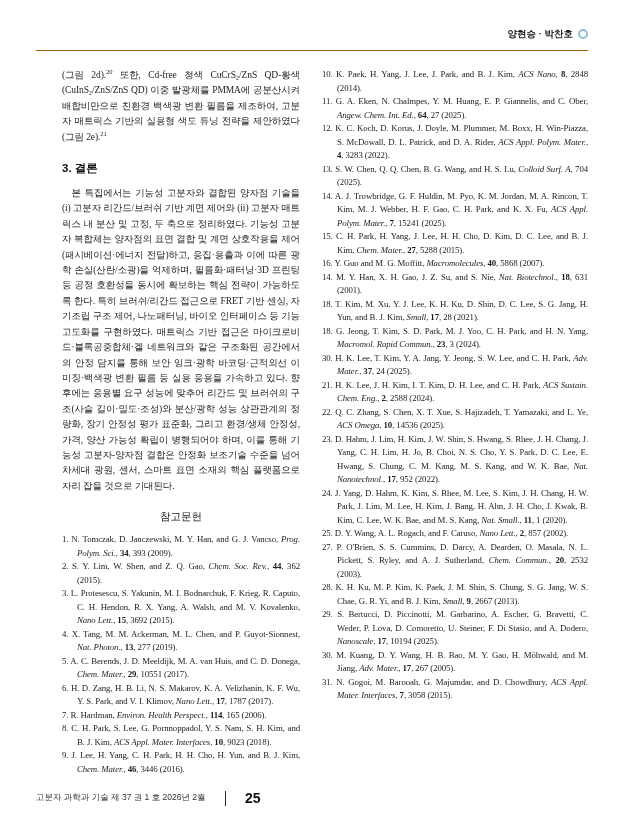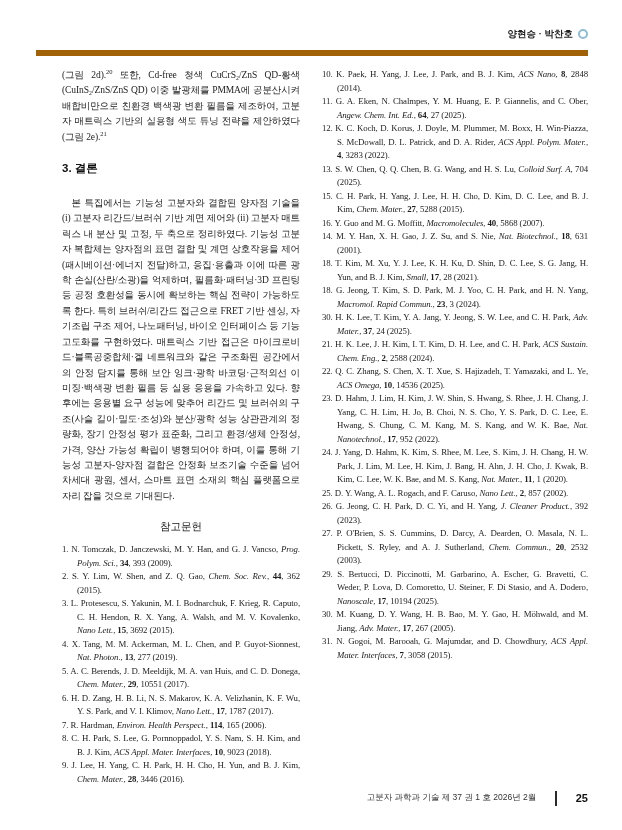--- a/index.html
+++ b/index.html
@@ -5,21 +5,21 @@
   html,body { margin:0; padding:0; background:#ffffff; }
   .page {
     position:relative; width:622px; height:830px; background:#fff;
     font-family:"Liberation Serif", serif; color:#1c1c1c; overflow:hidden;
     box-sizing:border-box;
   }
   
   .header {
     position:absolute; top:24px; left:36px; right:34px; height:20px;
     display:flex; justify-content:flex-end; align-items:center; gap:5px;
-    border-bottom:6px solid #a16207; padding-bottom:6px;
+    border-bottom:1px solid #a16207; padding-bottom:6px;
   }
   .authors {
     font-family:"Liberation Sans", sans-serif; font-weight:bold;
     font-size:9.5px; color:#222;
   }
   .ring-icon {
     width:8px; height:8px; border:2.5px solid #8fbcd4; border-radius:50%;
     display:inline-block; box-sizing:border-box; width:10px; height:10px;
   }
   
@@ -30,44 +30,44 @@
   .col-left  { width:238px; }
   .col-right { width:266px; }
   .body-text {
     font-size:9.5px; line-height:15.4px; text-align:justify; margin:0;
     letter-spacing:-0.1px;
   }
   .body-text sup { font-size:6.5px; line-height:0; }
   .indent { text-indent:1em; }
   .section-heading {
     font-family:"Liberation Sans", sans-serif; font-weight:bold;
-    font-size:11.5px; color:#111; margin:16px 0 20px 0;
+    font-size:11.5px; color:#111; margin:16px 0 10px 0;
   }
   .refs-heading {
     font-family:"Liberation Sans", sans-serif; font-weight:normal;
     font-size:10.5px; color:#111; text-align:center; margin:16px 0 9px 0;
   }
   .ref {
     font-size:8.8px; line-height:13.5px; text-align:justify;
     padding-left:15px; text-indent:-15px; margin:0; letter-spacing:-0.1px;
   }
   .ref i { font-style:italic; }
   .ref b { font-weight:bold; }
   
   .footer {
     position:absolute; left:36px; right:34px; top:788px; height:20px;
-    display:flex; justify-content:flex-end; align-items:center; gap:19px;
+    display:flex; align-items:center; gap:19px;
   }
   .footer-journal {
     font-family:"Liberation Sans", sans-serif; font-size:8.5px; color:#333;
   }
   .footer-sep { width:1.5px; height:15px; background:#2a2a2a; }
   .footer-page {
     font-family:"Liberation Sans", sans-serif; font-weight:bold;
-    font-size:11px; color:#111;
+    font-size:14px; color:#111;
   }
 </style>
 </head>
 <body>
 
 <div class="page">
 
   <div class="header">
     <span class="authors">양현승 · 박찬호</span>
     <span class="ring-icon"></span>
@@ -82,43 +82,44 @@
       <div class="refs-heading">참고문헌</div>
       <div id="left-refs">
           <div class="ref"><span>1.</span> N. Tomczak, D. Janczewski, M. Y. Han, and G. J. Vancso, <i>Prog. Polym. Sci.</i>, <b>34</b>, 393 (2009).</div>
           <div class="ref"><span>2.</span> S. Y. Lim, W. Shen, and Z. Q. Gao, <i>Chem. Soc. Rev.</i>, <b>44</b>, 362 (2015).</div>
           <div class="ref"><span>3.</span> L. Protesescu, S. Yakunin, M. I. Bodnarchuk, F. Krieg, R. Caputo, C. H. Hendon, R. X. Yang, A. Walsh, and M. V. Kovalenko, <i>Nano Lett.</i>, <b>15</b>, 3692 (2015).</div>
           <div class="ref"><span>4.</span> X. Tang, M. M. Ackerman, M. L. Chen, and P. Guyot-Sionnest, <i>Nat. Photon.</i>, <b>13</b>, 277 (2019).</div>
           <div class="ref"><span>5.</span> A. C. Berends, J. D. Meeldijk, M. A. van Huis, and C. D. Donega, <i>Chem. Mater.</i>, <b>29</b>, 10551 (2017).</div>
           <div class="ref"><span>6.</span> H. D. Zang, H. B. Li, N. S. Makarov, K. A. Velizhanin, K. F. Wu, Y. S. Park, and V. I. Klimov, <i>Nano Lett.</i>, <b>17</b>, 1787 (2017).</div>
           <div class="ref"><span>7.</span> R. Hardman, <i>Environ. Health Perspect.</i>, <b>114</b>, 165 (2006).</div>
           <div class="ref"><span>8.</span> C. H. Park, S. Lee, G. Pornnoppadol, Y. S. Nam, S. H. Kim, and B. J. Kim, <i>ACS Appl. Mater. Interfaces</i>, <b>10</b>, 9023 (2018).</div>
-          <div class="ref"><span>9.</span> J. Lee, H. Yang, C. H. Park, H. H. Cho, H. Yun, and B. J. Kim, <i>Chem. Mater.</i>, <b>28</b>, 3446 (2016).</div>
+          <div class="ref"><span>9.</span> J. Lee, H. Yang, C. H. Park, H. H. Cho, H. Yun, and B. J. Kim, <i>Chem. Mater.</i>, <b>46</b>, 3446 (2016).</div>
         </div>
     </div>
 
     <div class="col-right">
       <div id="right-refs">
           <div class="ref"><span>10.</span> K. Paek, H. Yang, J. Lee, J. Park, and B. J. Kim, <i>ACS Nano</i>, <b>8</b>, 2848 (2014).</div>
           <div class="ref"><span>11.</span> G. A. Eken, N. Chalmpes, Y. M. Huang, E. P. Giannelis, and C. Ober, <i>Angew. Chem. Int. Ed.</i>, <b>64</b>, 27 (2025).</div>
           <div class="ref"><span>12.</span> K. C. Koch, D. Korus, J. Doyle, M. Plummer, M. Boxx, H. Win-Piazza, S. McDowall, D. L. Patrick, and D. A. Rider, <i>ACS Appl. Polym. Mater.</i>, <b>4</b>, 3283 (2022).</div>
           <div class="ref"><span>13.</span> S. W. Chen, Q. Q. Chen, B. G. Wang, and H. S. Lu, <i>Colloid Surf. A</i>, 704 (2025).</div>
+          <div class="ref"><span>14.</span> A. J. Trowbridge, G. F. Huldin, M. Pyo, K. M. Jordan, M. A. Rincon, T. Kim, M. J. Webber, H. F. Gao, C. H. Park, and K. X. Fu, <i>ACS Appl. Polym. Mater.</i>, <b>7</b>, 15241 (2025).</div>
           <div class="ref"><span>15.</span> C. H. Park, H. Yang, J. Lee, H. H. Cho, D. Kim, D. C. Lee, and B. J. Kim, <i>Chem. Mater.</i>, <b>27</b>, 5288 (2015).</div>
           <div class="ref"><span>16.</span> Y. Guo and M. G. Moffitt, <i>Macromolecules</i>, <b>40</b>, 5868 (2007).</div>
           <div class="ref"><span>14.</span> M. Y. Han, X. H. Gao, J. Z. Su, and S. Nie, <i>Nat. Biotechnol.</i>, <b>18</b>, 631 (2001).</div>
           <div class="ref"><span>18.</span> T. Kim, M. Xu, Y. J. Lee, K. H. Ku, D. Shin, D. C. Lee, S. G. Jang, H. Yun, and B. J. Kim, <i>Small</i>, <b>17</b>, 28 (2021).</div>
           <div class="ref"><span>18.</span> G. Jeong, T. Kim, S. D. Park, M. J. Yoo, C. H. Park, and H. N. Yang, <i>Macromol. Rapid Commun.</i>, <b>23</b>, 3 (2024).</div>
           <div class="ref"><span>30.</span> H. K. Lee, T. Kim, Y. A. Jang, Y. Jeong, S. W. Lee, and C. H. Park, <i>Adv. Mater.</i>, <b>37</b>, 24 (2025).</div>
           <div class="ref"><span>21.</span> H. K. Lee, J. H. Kim, I. T. Kim, D. H. Lee, and C. H. Park, <i>ACS Sustain. Chem. Eng.</i>, <b>2</b>, 2588 (2024).</div>
           <div class="ref"><span>22.</span> Q. C. Zhang, S. Chen, X. T. Xue, S. Hajizadeh, T. Yamazaki, and L. Ye, <i>ACS Omega</i>, <b>10</b>, 14536 (2025).</div>
           <div class="ref"><span>23.</span> D. Hahm, J. Lim, H. Kim, J. W. Shin, S. Hwang, S. Rhee, J. H. Chang, J. Yang, C. H. Lim, H. Jo, B. Choi, N. S. Cho, Y. S. Park, D. C. Lee, E. Hwang, S. Chung, C. M. Kang, M. S. Kang, and W. K. Bae, <i>Nat. Nanotechnol.</i>, <b>17</b>, 952 (2022).</div>
-          <div class="ref"><span>24.</span> J. Yang, D. Hahm, K. Kim, S. Rhee, M. Lee, S. Kim, J. H. Chang, H. W. Park, J. Lim, M. Lee, H. Kim, J. Bang, H. Ahn, J. H. Cho, J. Kwak, B. Kim, C. Lee, W. K. Bae, and M. S. Kang, <i>Nat. Mater.</i>, <b>11</b>, 1 (2020).</div>
+          <div class="ref"><span>24.</span> J. Yang, D. Hahm, K. Kim, S. Rhee, M. Lee, S. Kim, J. H. Chang, H. W. Park, J. Lim, M. Lee, H. Kim, J. Bang, H. Ahn, J. H. Cho, J. Kwak, B. Kim, C. Lee, W. K. Bae, and M. S. Kang, <i>Nat. Small.</i>, <b>11</b>, 1 (2020).</div>
           <div class="ref"><span>25.</span> D. Y. Wang, A. L. Rogach, and F. Caruso, <i>Nano Lett.</i>, <b>2</b>, 857 (2002).</div>
-          <div class="ref"><span>26.</span> G. Jeong, C. H. Park, D. C. Yi, and H. Yang, <i>J. Cleaner Product.</i>, 392 (2023).</div>
           <div class="ref"><span>27.</span> P. O'Brien, S. S. Cummins, D. Darcy, A. Dearden, O. Masala, N. L. Pickett, S. Ryley, and A. J. Sutherland, <i>Chem. Commun.</i>, <b>20</b>, 2532 (2003).</div>
+          <div class="ref"><span>28.</span> K. H. Ku, M. P. Kim, K. Paek, J. M. Shin, S. Chung, S. G. Jang, W. S. Chae, G. R. Yi, and B. J. Kim, <i>Small</i>, <b>9</b>, 2667 (2013).</div>
           <div class="ref"><span>29.</span> S. Bertucci, D. Piccinotti, M. Garbarino, A. Escher, G. Bravetti, C. Weder, P. Lova, D. Comoretto, U. Steiner, F. Di Stasio, and A. Dodero, <i>Nanoscale</i>, <b>17</b>, 10194 (2025).</div>
           <div class="ref"><span>30.</span> M. Kuang, D. Y. Wang, H. B. Bao, M. Y. Gao, H. Möhwald, and M. Jiang, <i>Adv. Mater.</i>, <b>17</b>, 267 (2005).</div>
           <div class="ref"><span>31.</span> N. Gogoi, M. Barooah, G. Majumdar, and D. Chowdhury, <i>ACS Appl. Mater. Interfaces</i>, <b>7</b>, 3058 (2015).</div>
         </div>
     </div>
 
   </div>
 
   <div class="footer">
     <span class="footer-journal">고분자 과학과 기술 제 37 권 1 호 2026년 2월</span>

